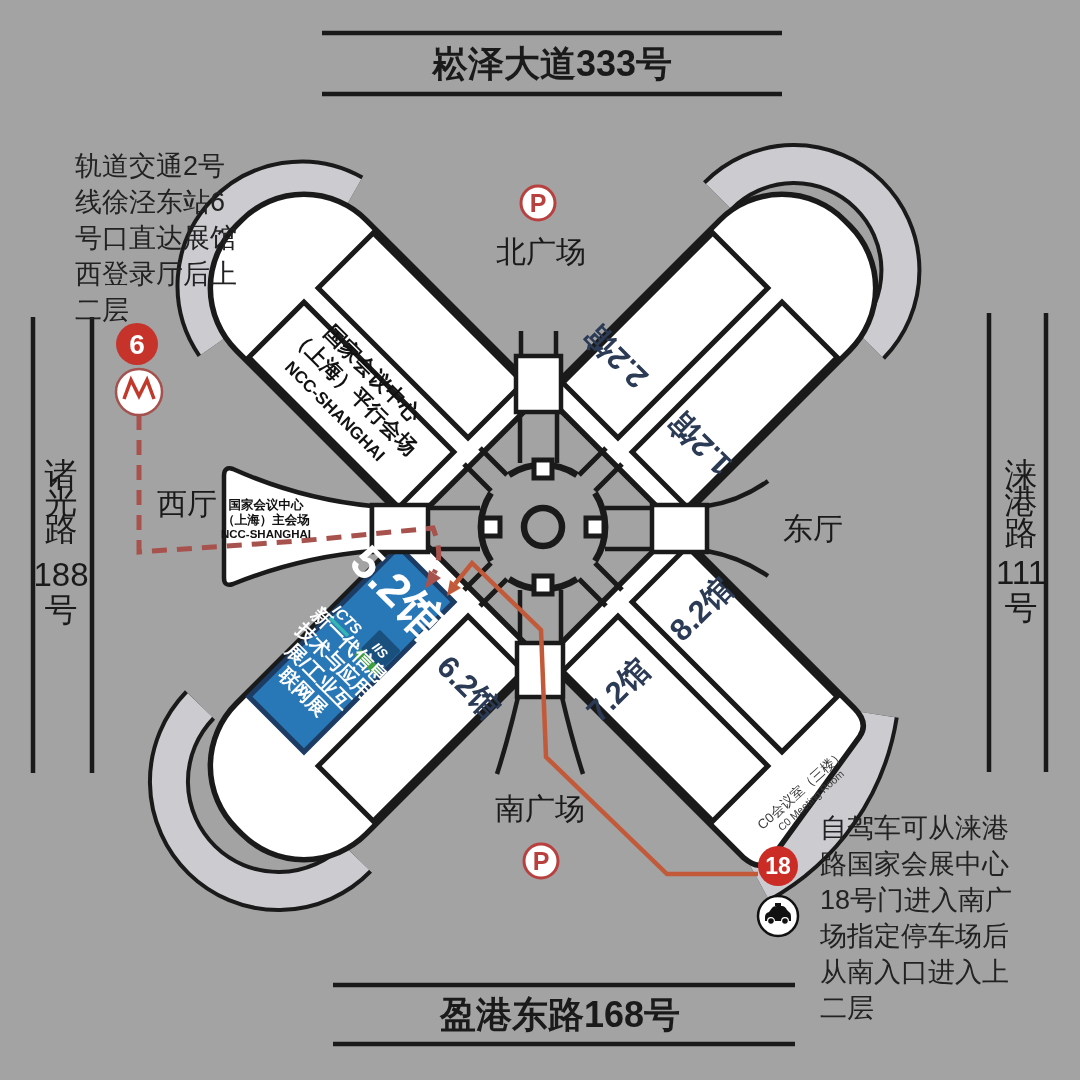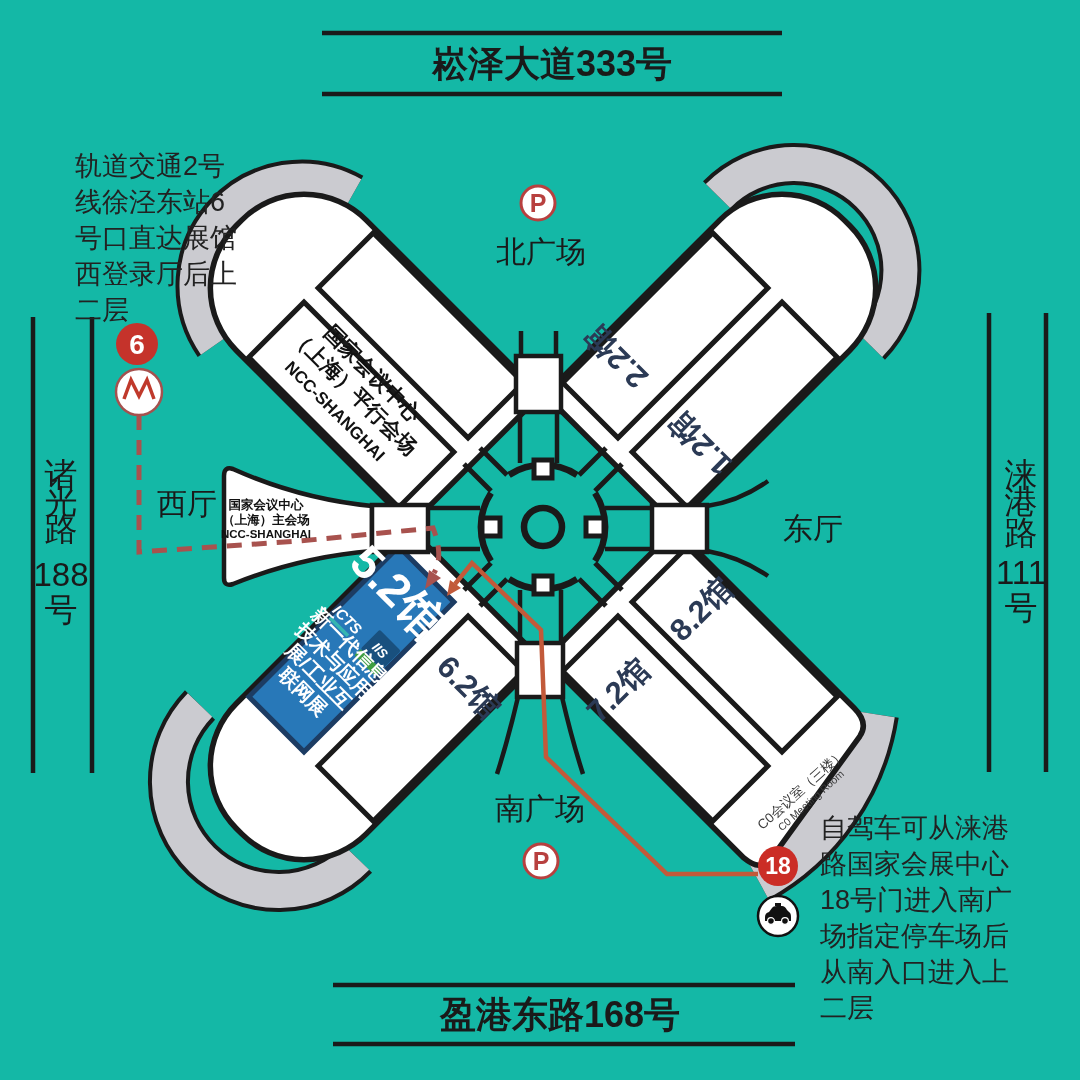--- a/index.html
+++ b/index.html
@@ -1,16 +1,16 @@
 <!DOCTYPE html>
 <html><head>
 <meta charset="utf-8">
 <style>
   html,body{margin:0;padding:0;background:#fff;}
-  #stage{position:relative;width:1080px;height:1080px;background:#14b8a6;overflow:hidden;
+  #stage{position:relative;width:1080px;height:1080px;background:#a3a3a3;overflow:hidden;
          font-family:"Liberation Sans", sans-serif;}
   svg{position:absolute;left:0;top:0;}
   text{font-family:"Liberation Sans", sans-serif;}
   .t-road{font-size:36px;font-weight:600;fill:#1a1a1a;}
   .t-area{font-size:30px;font-weight:500;fill:#1a1a1a;}
   .t-vert{font-size:33px;font-weight:500;fill:#1a1a1a;}
   .t-hall{font-size:31px;font-weight:700;fill:#2b3a55;}
   .t-hall-big{font-size:46px;font-weight:700;fill:#ffffff;}
   .t-note{font-size:27px;font-weight:500;fill:#222;}
   .t-ncc{font-weight:700;fill:#111;}

